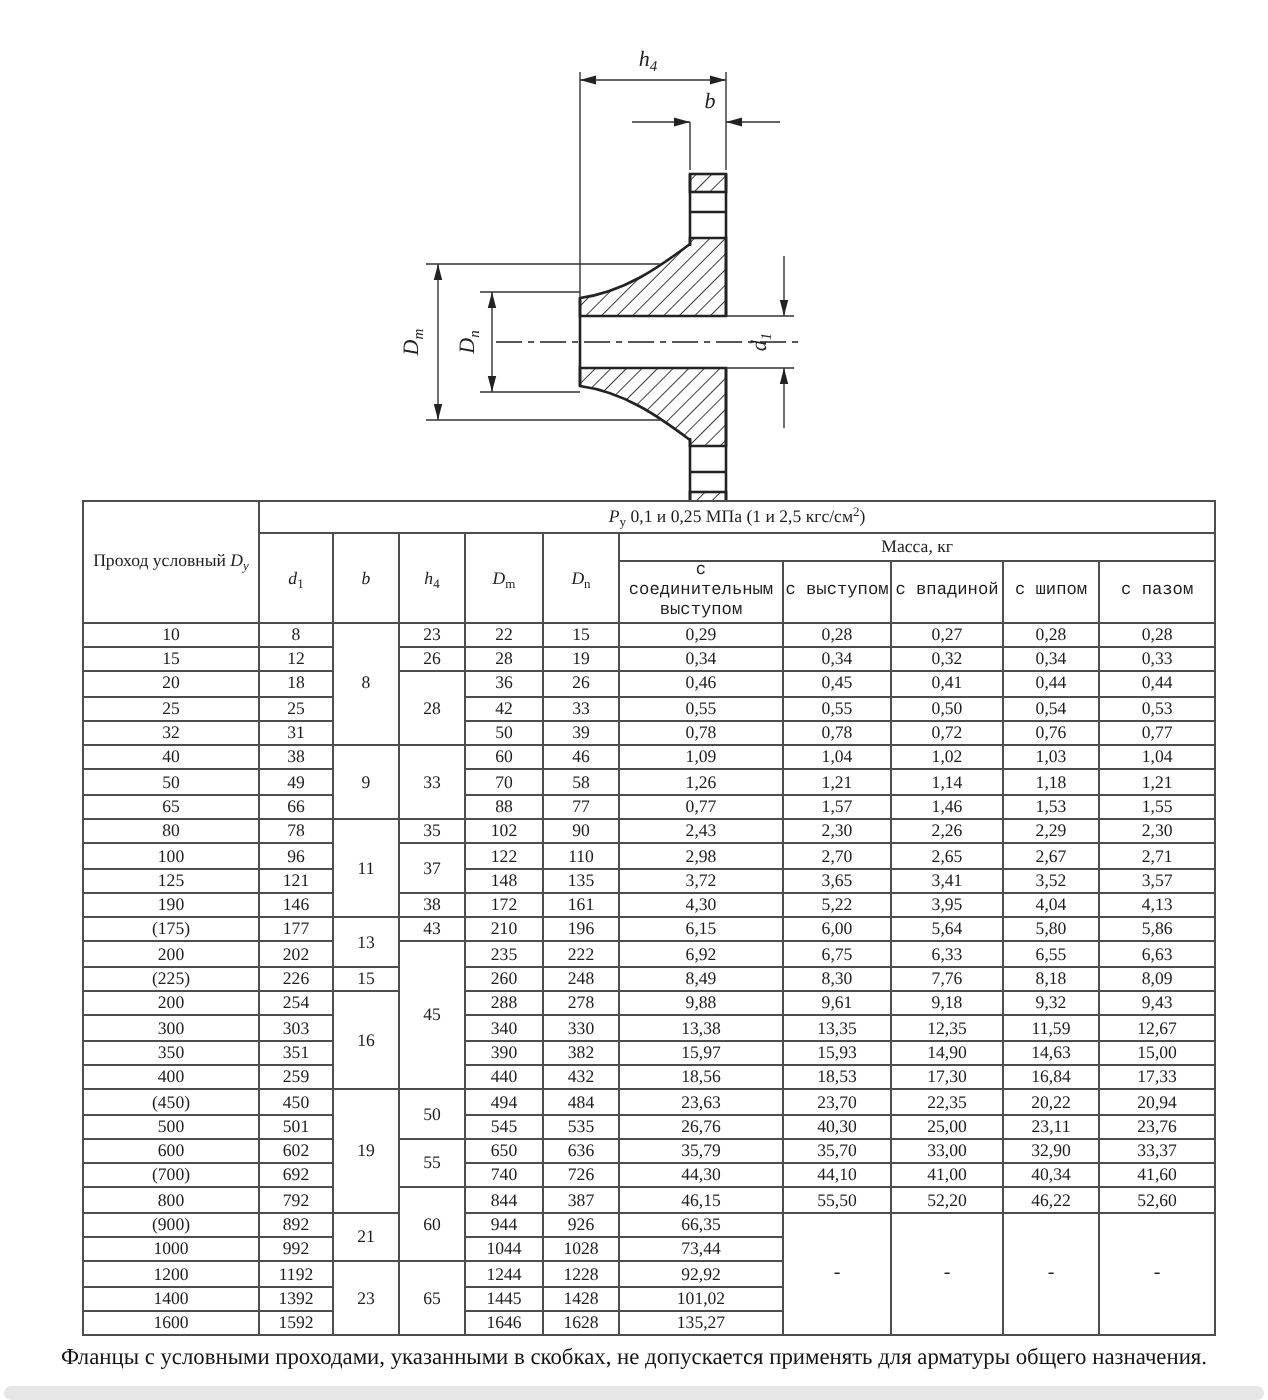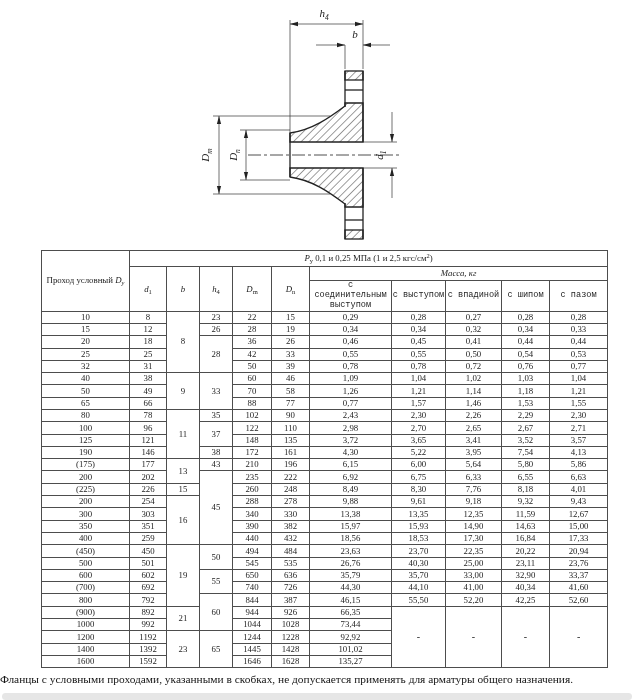--- a/index.html
+++ b/index.html
@@ -1,35 +1,35 @@
 <!DOCTYPE html>
 <html><head>
 <meta charset="utf-8">
 <style>
   html,body{margin:0;padding:0;}
   body{
     width:634px;height:700px;position:relative;background:#ffffff;
     font-family:"Liberation Serif",serif;color:#1d1d1d;overflow:hidden;
   }
-  .drawing-area{position:absolute;left:100px;top:0;width:440px;height:246px;}
+  .drawing-area{position:absolute;left:100px;top:16px;width:440px;height:246px;}
   .table-wrap{position:absolute;left:41px;top:250px;}
   table{border-collapse:collapse;table-layout:fixed;width:566px;background:#fff;}
   th,td{border:1px solid #4d4d4d;text-align:center;vertical-align:middle;padding:0;font-weight:normal;}
   thead th{font-size:8.8px;line-height:1.15;}
   th.hrow1{height:15px;}
-  th.hrow2{height:13px;font-style:italic;}
+  th.hrow2{height:13px;}
   th.hrow3{height:26px;font-size:8.6px;font-family:Liberation Mono, monospace;}
   th.dyhead{font-size:8.8px;line-height:1.25;padding:0 4px;}
   tbody td{font-size:8.8px;height:11.3px;line-height:1;}
   td.dash-cell{font-size:10px;}
   i{font-style:italic;}
   sub{font-size:6.5px;vertical-align:-2px;line-height:0;}
   sup{font-size:6.5px;vertical-align:3px;line-height:0;}
   .footnote{
-    position:absolute;left:0;top:673px;width:634px;
+    position:absolute;left:0;top:673px;width:634px;text-align:center;
     font-size:11.4px;color:#141414;
   }
   .scan-shadow{
     position:absolute;left:2px;right:2px;bottom:0;height:7px;
     background:#d9d9d9;border-radius:4px;opacity:.65;
   }
   svg text{font-family:"Liberation Serif",serif;font-style:italic;fill:#222;}
 </style>
 </head>
 <body>
@@ -280,21 +280,21 @@
         </tr>
         <tr>
           <td>190</td>
           <td>146</td>
           <td rowspan="1">38</td>
           <td>172</td>
           <td>161</td>
           <td>4,30</td>
           <td>5,22</td>
           <td>3,95</td>
-          <td>7,54</td>
+          <td>4,04</td>
           <td>4,13</td>
         </tr>
         <tr>
           <td>(175)</td>
           <td>177</td>
           <td rowspan="2">13</td>
           <td rowspan="1">43</td>
           <td>210</td>
           <td>196</td>
           <td>6,15</td>
@@ -318,21 +318,21 @@
         <tr>
           <td>(225)</td>
           <td>226</td>
           <td rowspan="1">15</td>
           <td>260</td>
           <td>248</td>
           <td>8,49</td>
           <td>8,30</td>
           <td>7,76</td>
           <td>8,18</td>
-          <td>4,01</td>
+          <td>8,09</td>
         </tr>
         <tr>
           <td>200</td>
           <td>254</td>
           <td rowspan="4">16</td>
           <td>288</td>
           <td>278</td>
           <td>9,88</td>
           <td>9,61</td>
           <td>9,18</td>
@@ -421,21 +421,21 @@
         </tr>
         <tr>
           <td>800</td>
           <td>792</td>
           <td rowspan="3">60</td>
           <td>844</td>
           <td>387</td>
           <td>46,15</td>
           <td>55,50</td>
           <td>52,20</td>
-          <td>42,25</td>
+          <td>46,22</td>
           <td>52,60</td>
         </tr>
         <tr>
           <td>(900)</td>
           <td>892</td>
           <td rowspan="2">21</td>
           <td>944</td>
           <td>926</td>
           <td>66,35</td>
           <td rowspan="5" class="dash-cell">-</td>

